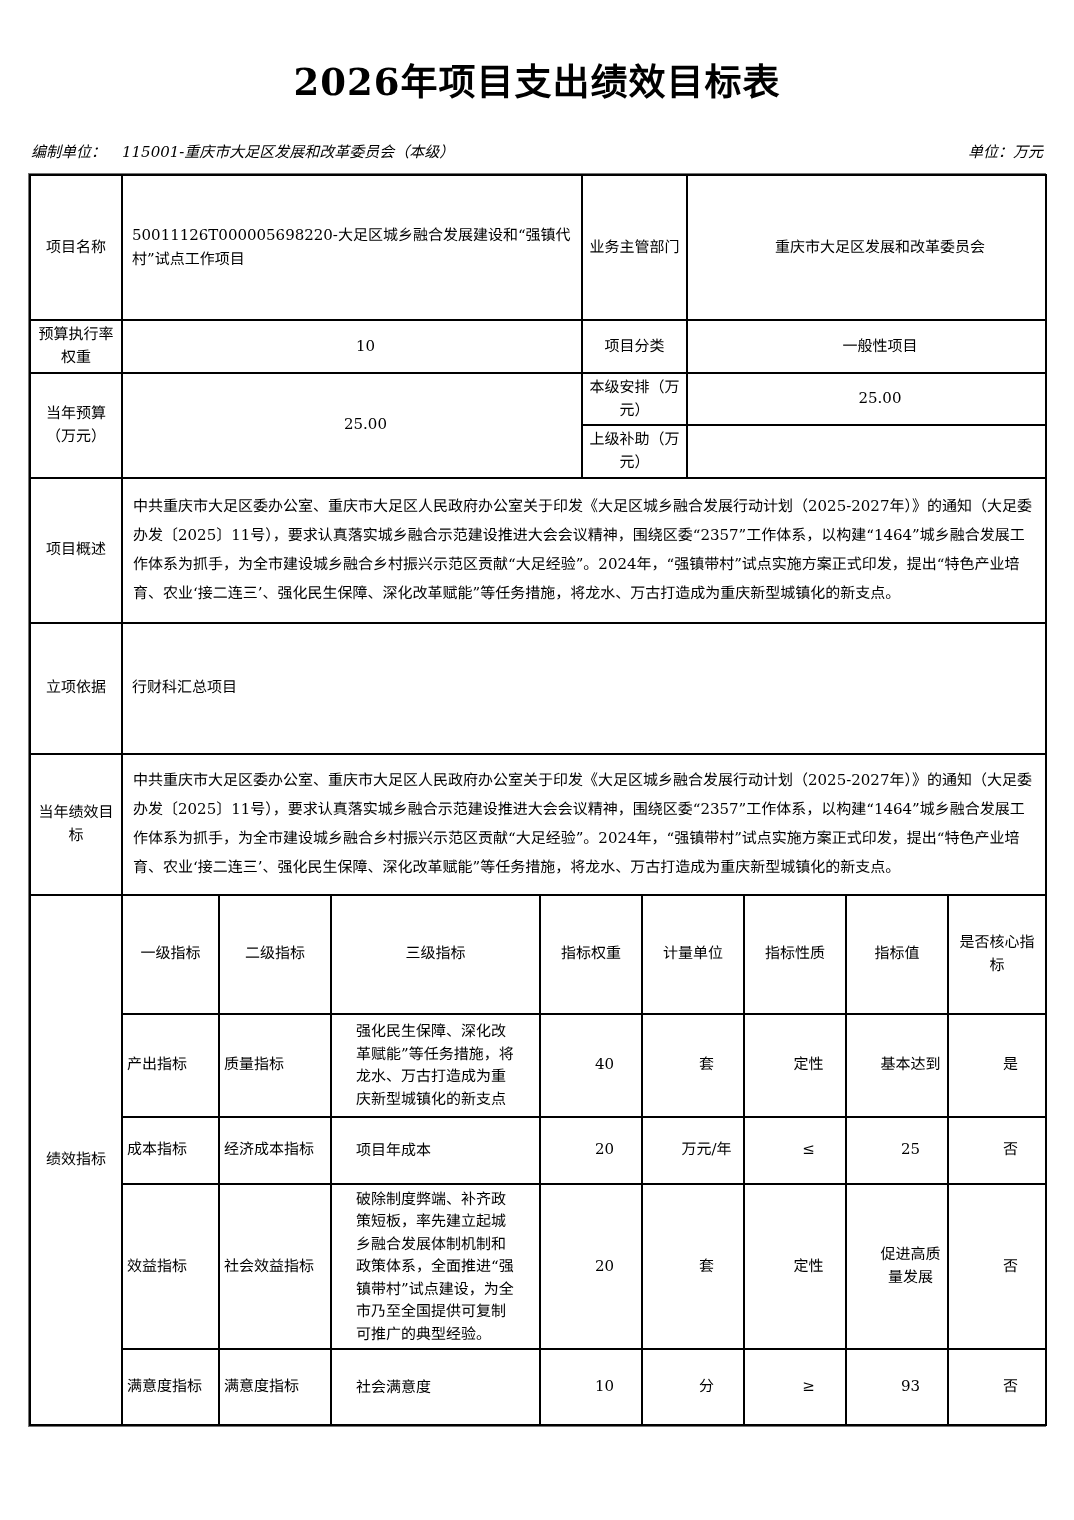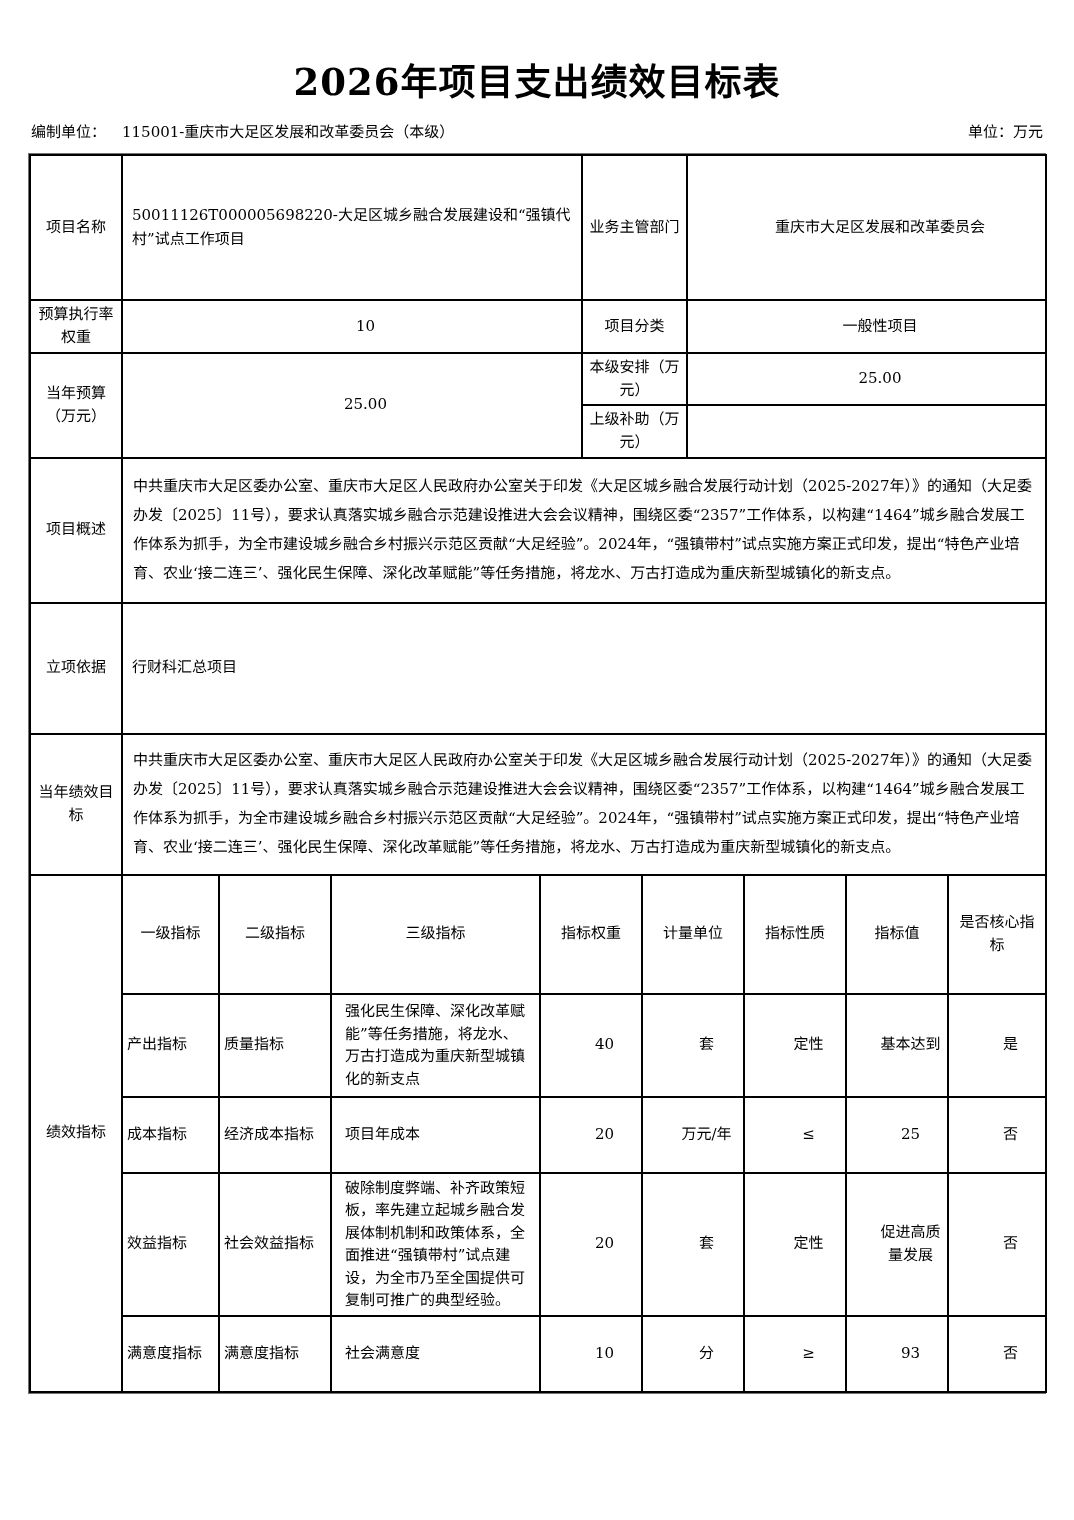--- a/index.html
+++ b/index.html
@@ -18,22 +18,23 @@
     text-align: center;
     font-size: 37px;
     font-weight: bold;
     letter-spacing: 1px;
   }
   .meta {
     display: flex;
     justify-content: space-between;
     align-items: flex-end;
     width: 1012px;
-    margin: 14px auto 0 auto;
+    margin: 34px auto 0 auto;
     font-size: 15px;
+    font-style: italic;
   }
   .meta-left .meta-value { margin-left: 16px; }
   .tablewrap {
     width: 1016px;
     margin: 12px auto 0 auto;
     border: 1px solid #737373;
   }
   table {
     border-collapse: collapse;
     table-layout: fixed;
@@ -47,21 +48,21 @@
     line-height: 1.55;
     padding: 2px 4px;
     word-break: break-all;
     overflow: hidden;
   }
   td.lbl        { text-align: center; }
   td.val-left   { text-align: left;  padding: 2px 9px; }
   td.val-center { text-align: center; padding-left: 31px; }
   td.para       { text-align: left;  padding: 4px 10px; line-height: 1.95; }
   td.ind-left   { text-align: left;  }
-  td.ind-text   { text-align: left;  padding: 3px 13px; line-height: 1.5; }
+  td.ind-text   { text-align: left;  padding: 3px 24px; line-height: 1.5; }
   td.hdr        { text-align: center; }
 </style>
 </head>
 <body>
 
 <div class="page">
 
   <h1 class="title">2026年项目支出绩效目标表</h1>
 
   <div class="meta">
@@ -145,21 +146,21 @@
       <tr style="height:103px">
         <td class="ind-left">产出指标</td>
         <td class="ind-left">质量指标</td>
         <td class="ind-text">强化民生保障、深化改革赋能”等任务措施，将龙水、万古打造成为重庆新型城镇化的新支点</td>
         <td class="val-center">40</td>
         <td class="val-center">套</td>
         <td class="val-center">定性</td>
         <td class="val-center">基本达到</td>
         <td class="val-center">是</td>
       </tr>
-      <tr style="height:76px">
+      <tr style="height:67px">
         <td class="ind-left">成本指标</td>
         <td class="ind-left">经济成本指标</td>
         <td class="ind-text">项目年成本</td>
         <td class="val-center">20</td>
         <td class="val-center">万元/年</td>
         <td class="val-center">≤</td>
         <td class="val-center">25</td>
         <td class="val-center">否</td>
       </tr>
       <tr style="height:135px">

